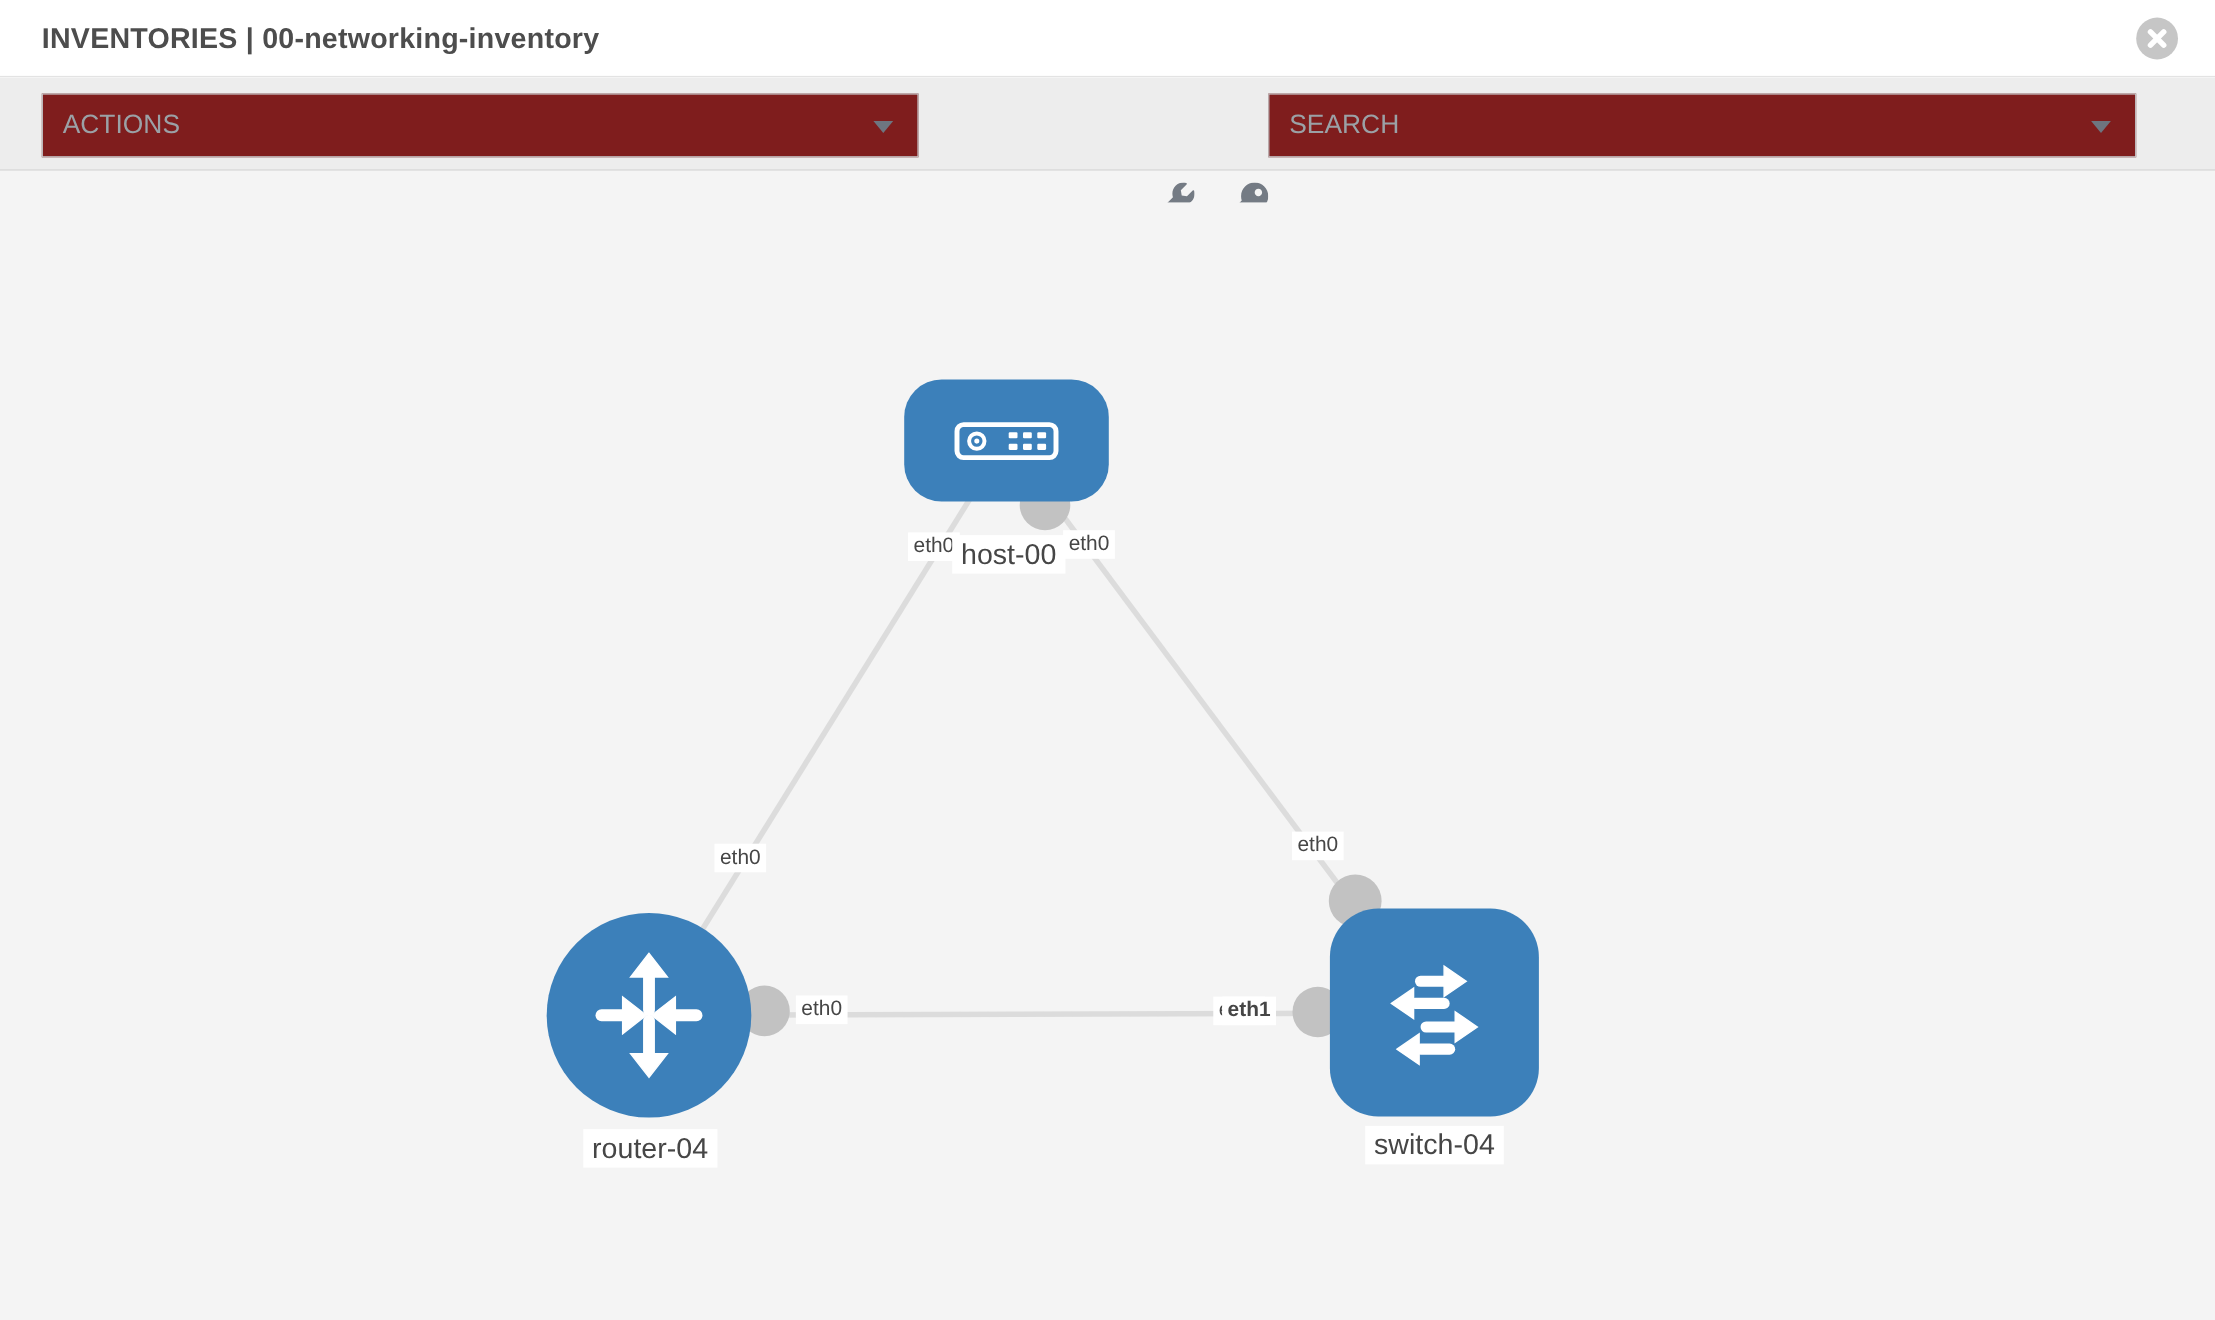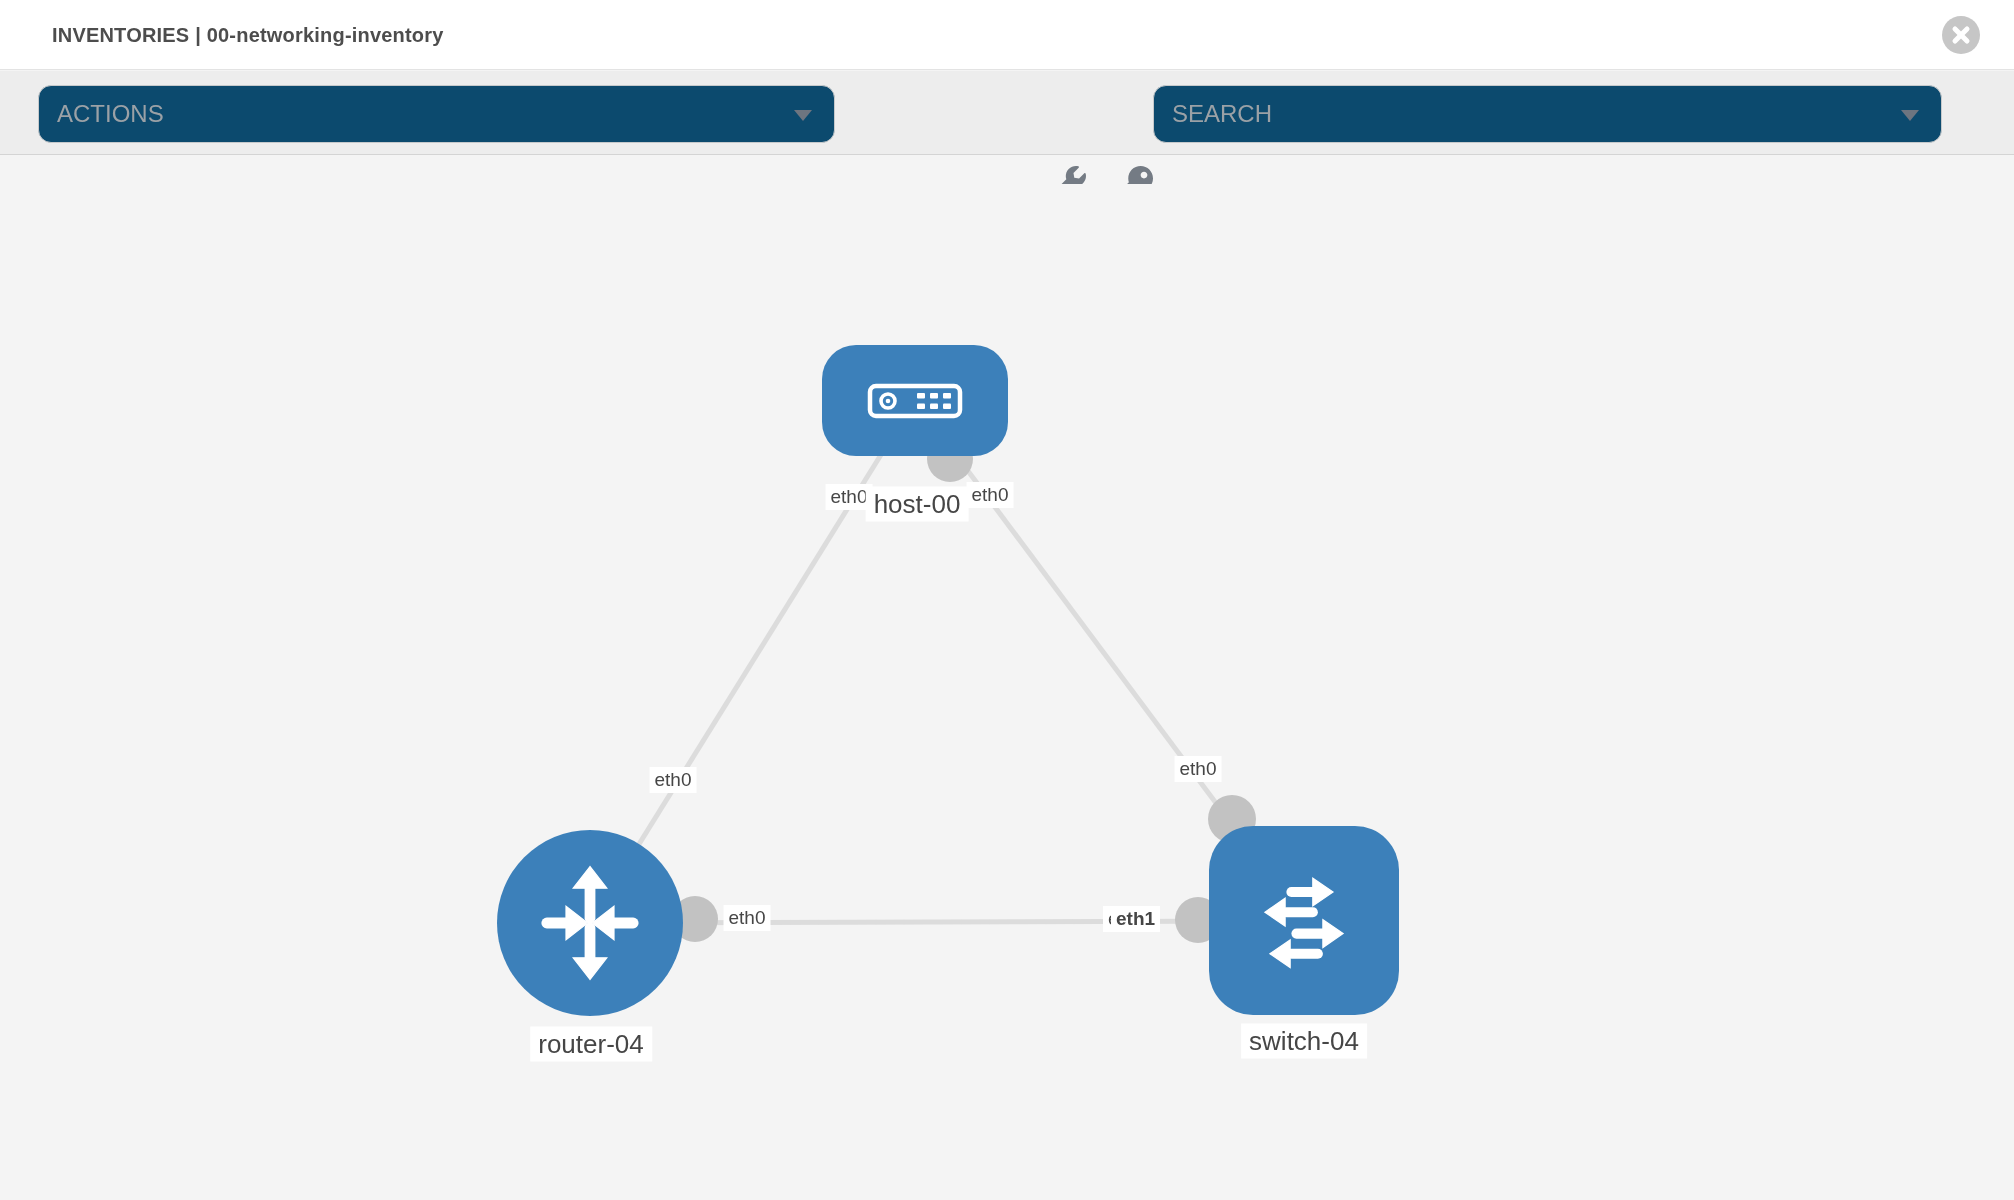--- a/index.html
+++ b/index.html
@@ -2,31 +2,31 @@
 <html><head>
 <meta charset="utf-8">
 <style>
   * { margin:0; padding:0; box-sizing:border-box; }
   html,body { width:2014px; height:1200px; overflow:hidden;
     font-family:"Liberation Sans", sans-serif; background:#f4f4f4; }
 
   
   .header { position:absolute; left:0; top:0; width:2014px; height:70px;
     background:#ffffff; border-bottom:1px solid #e3e3e3; }
-  .header-title { position:absolute; left:52px; top:0; line-height:70px;
-    font-size:20px; font-weight:bold; color:#4d4d4d; letter-spacing:0.2px; }
+  .header-title { position:absolute; left:38px; top:0; line-height:70px;
+    font-size:26px; font-weight:bold; color:#4d4d4d; letter-spacing:0.2px; }
   .close-btn { position:absolute; right:34px; top:16px; width:38px; height:38px;
     border-radius:50%; background:#c6c6c6; cursor:pointer;
     display:flex; align-items:center; justify-content:center; }
 
   
   .toolbar { position:absolute; left:0; top:71px; width:2014px; height:84px;
     background:#ededed; border-bottom:1px solid #d4d4d4; }
-  .select-box { position:absolute; top:14px; height:58px; background:#0c4a6e;
-    border:1px solid #c6c9cb; border-radius:13px; display:flex;
+  .select-box { position:absolute; top:14px; height:58px; background:#7f1d1d;
+    border:1px solid #c6c9cb; border-radius:0; display:flex;
     align-items:center; cursor:pointer; }
   .select-box .label { margin-left:18px; font-size:24px; color:#9ba1a6; }
   .caret { position:absolute; right:22px; top:24px; width:0; height:0;
     border-left:9px solid transparent; border-right:9px solid transparent;
     border-top:11px solid #6e7580; }
   .actions-box { left:38px; width:797px; }
   .search-box { left:1153px; width:789px; }
   .tool-icon { position:absolute; top:95px; width:36px; height:36px; cursor:pointer; }
   .wrench { left:1050px; } .key { left:1117px; }
   .tool-icon svg { width:100%; height:100%; fill:#747b84; }

